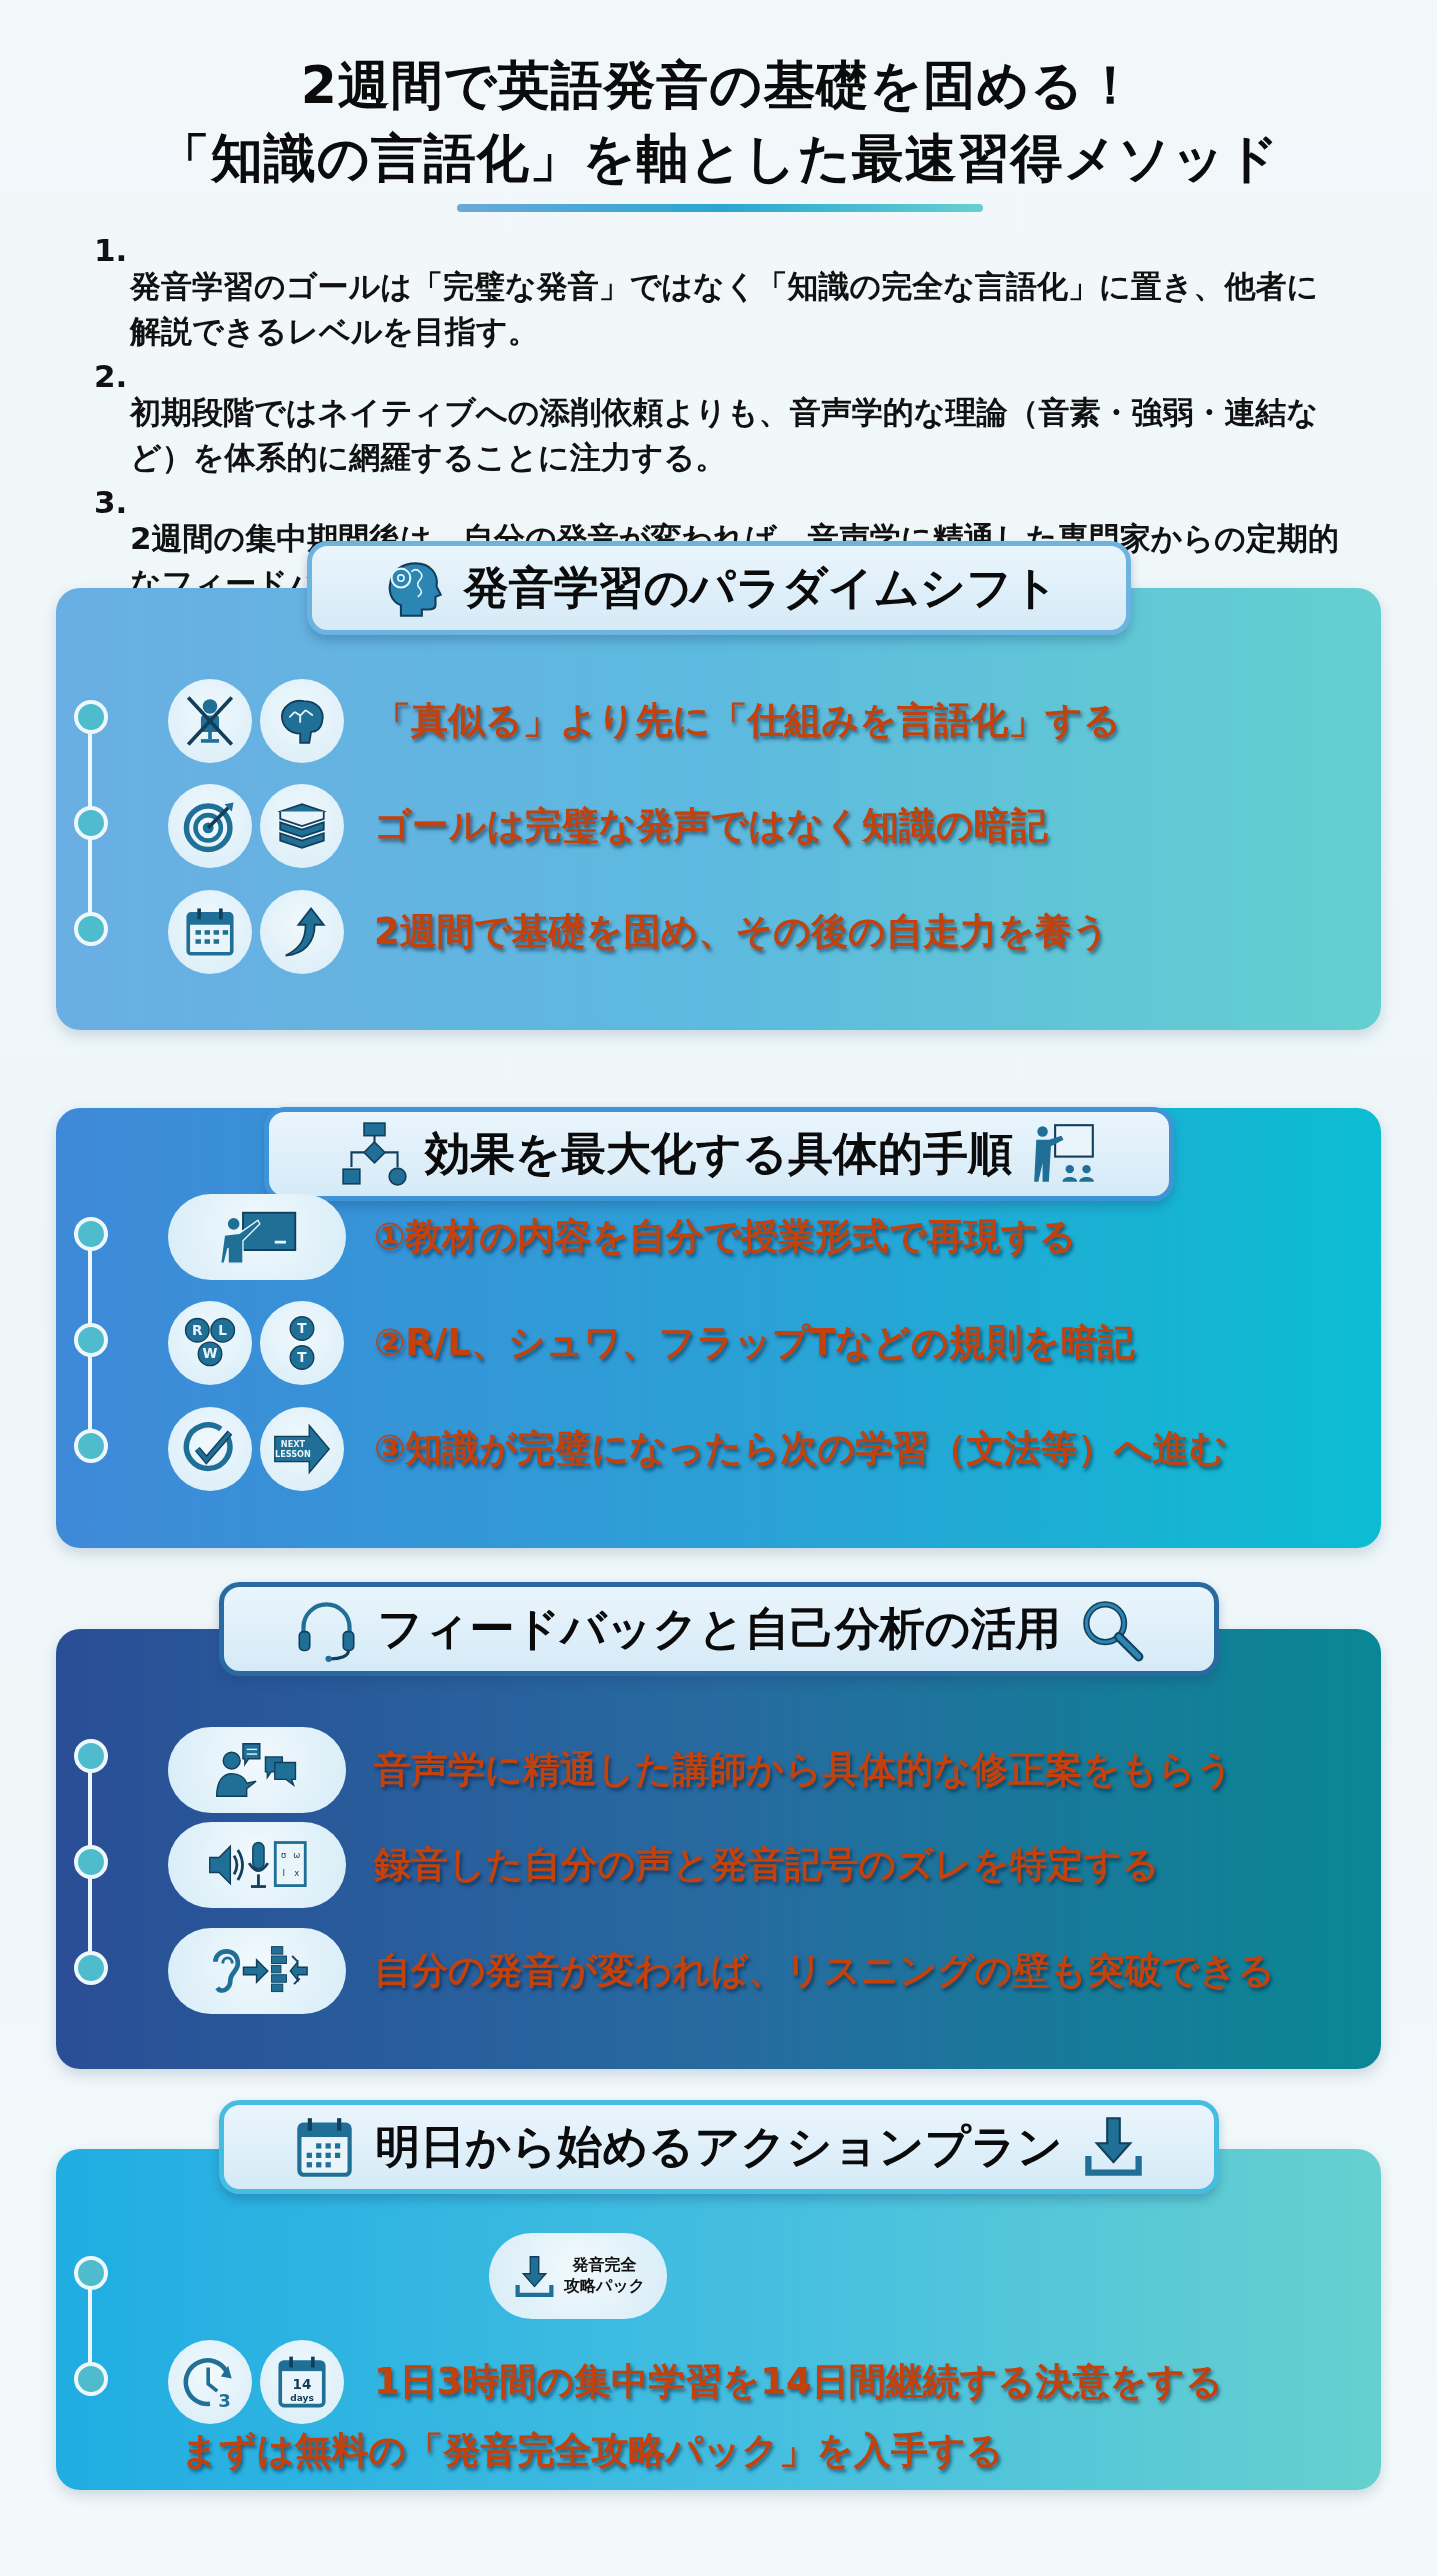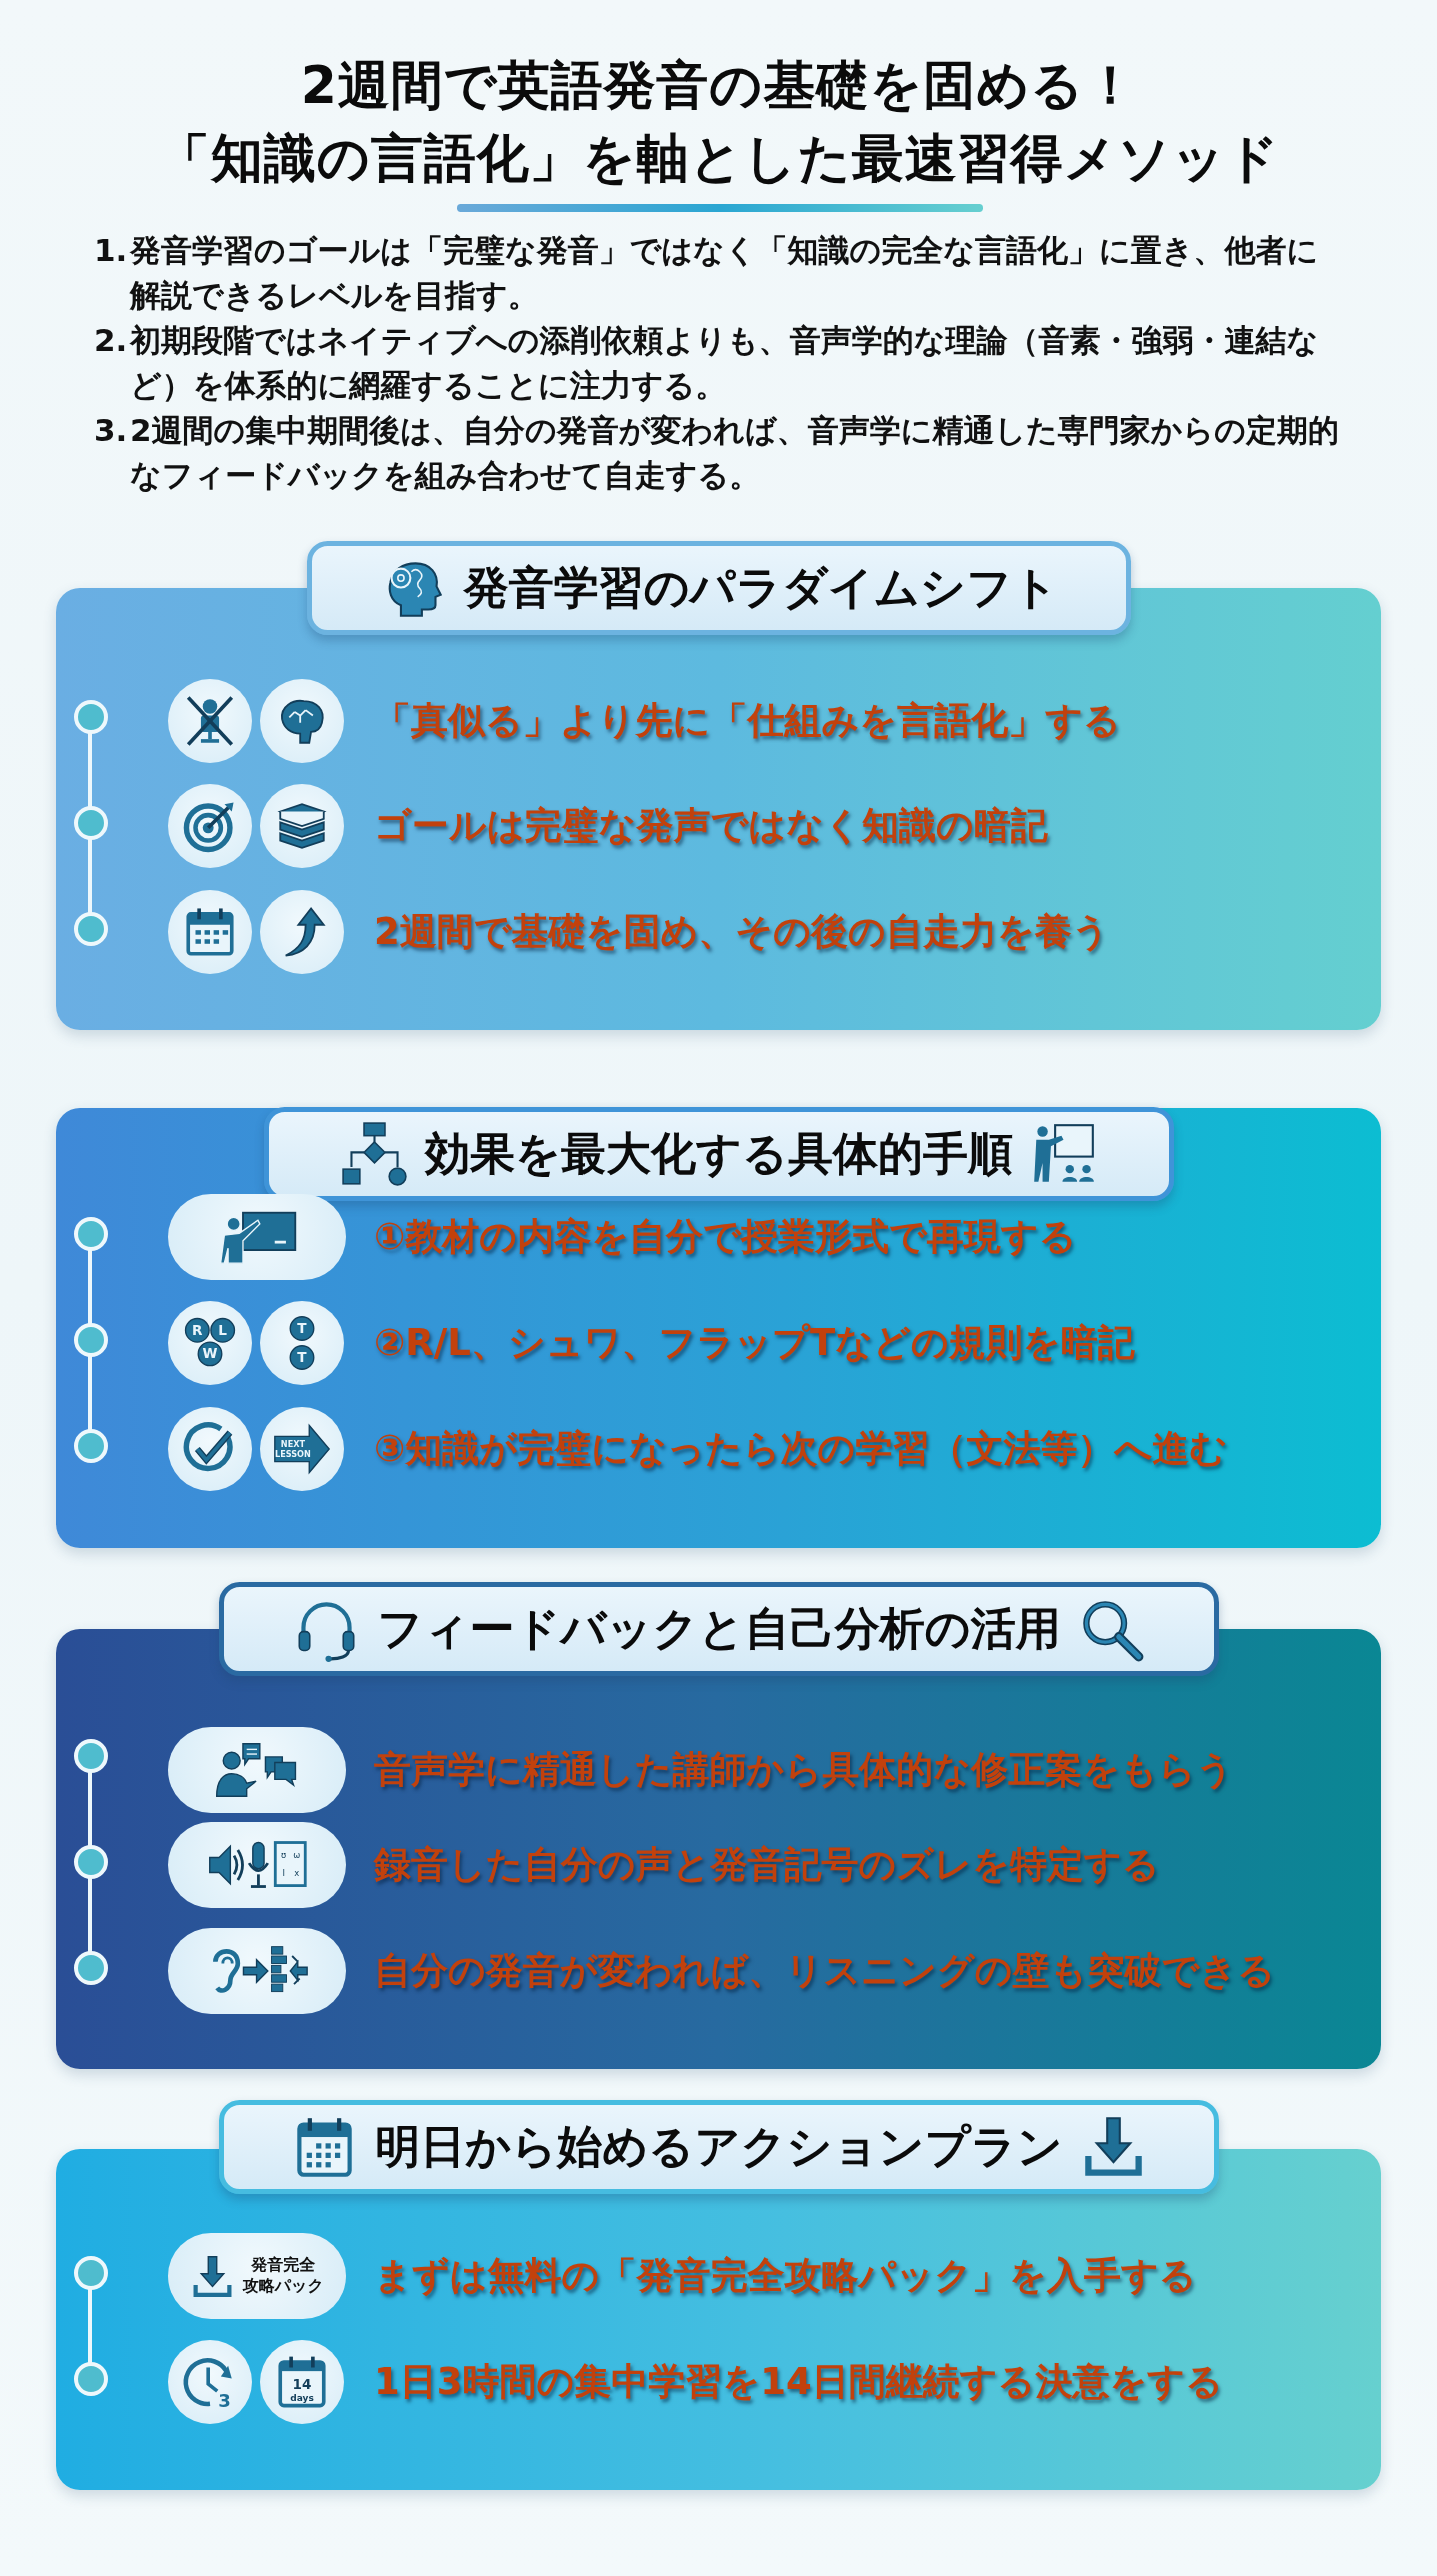--- a/index.html
+++ b/index.html
@@ -20,21 +20,21 @@
     position: absolute; left: 457px; top: 204px; width: 526px; height: 7.5px; border-radius: 3.7px;
     background: linear-gradient(90deg, #6aa9d9 0%, #2aa6d2 50%, #66cfd0 100%);
   }
   .intro {
     position: absolute; left: 94px; top: 228px; width: 1254px;
     font-size: 31px; font-weight: 700; line-height: 45px; color: #111;
     list-style: none;
   }
   .intro li { display: flex; }
   .intro .num { width: 36px; flex: 0 0 36px; }
-  .intro .txt { flex: 1; }
+  .intro .txt { flex: 1; margin-top: 36px; }
 
   .card {
     position: absolute; left: 56px; width: 1325px; border-radius: 24px;
     box-shadow: 0 5.6px 13px rgba(40,80,110,0.18);
   }
   .card.c1 { top: 588px; height: 442px; background: linear-gradient(90deg, #6aaee3 0%, #5dbadf 50%, #64cfd0 100%); }
   .card.c2 { top: 1108px; height: 440px; background: linear-gradient(90deg, #3f89d8 0%, #2aa2d6 55%, #0cbdd2 100%); }
   .card.c3 { top: 1629px; height: 440px; background: linear-gradient(90deg, #2a4e96 0%, #276aa0 50%, #0a8794 100%); }
   .card.c4 { top: 2149px; height: 341px; background: linear-gradient(90deg, #20ade2 0%, #46bfe0 55%, #66d0cf 100%); }
 
@@ -413,21 +413,21 @@
       </svg>
   </span>
 </div>
 
 <div class="timeline" style="top:2256px;height:140px;">
   <div class="tl-line" style="top:17px;height:106px;"></div>
   <div class="tl-dot" style="top:0px;"></div>
   <div class="tl-dot" style="top:106px;"></div>
 </div>
 
-<div class="row" style="top:2233px;">
+<div class="row" style="top:2233px;flex-direction:column;">
   <div class="icons">
     <div class="pill">
       <svg viewBox="0 0 64 64" style="width:45px;height:49px;">
           <path d="M26 4 L38 4 L38 28 L48 28 L32 46 L16 28 L26 28 Z" fill="#1f6f96" stroke="#123e5a" stroke-width="2"></path>
           <path d="M8 44 L8 58 L56 58 L56 44" fill="none" stroke="#1f6f96" stroke-width="6"></path>
         </svg>
       <span class="pack-label">
         <span>発音完全</span><br>
         <span>攻略パック</span>
       </span>

